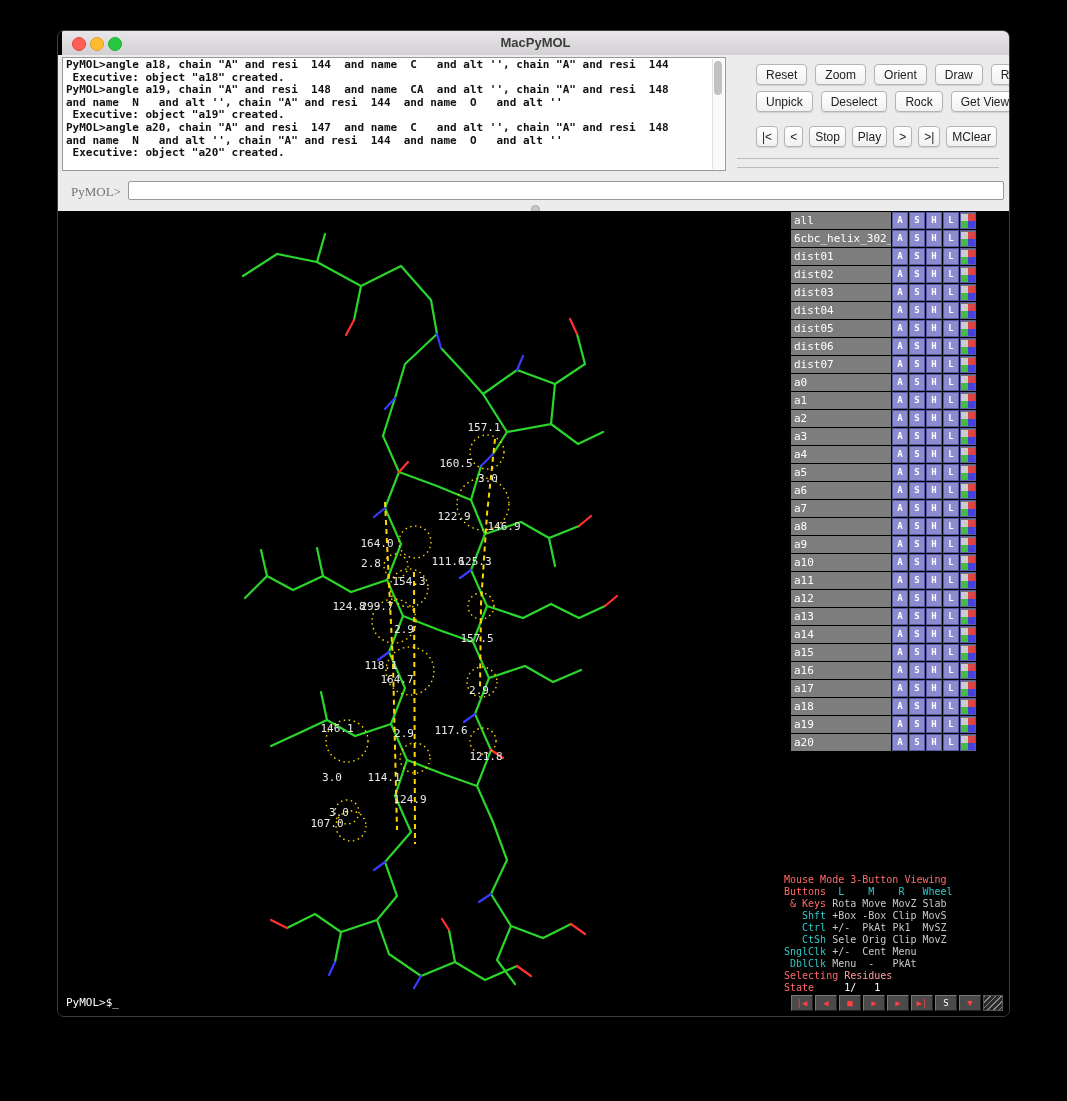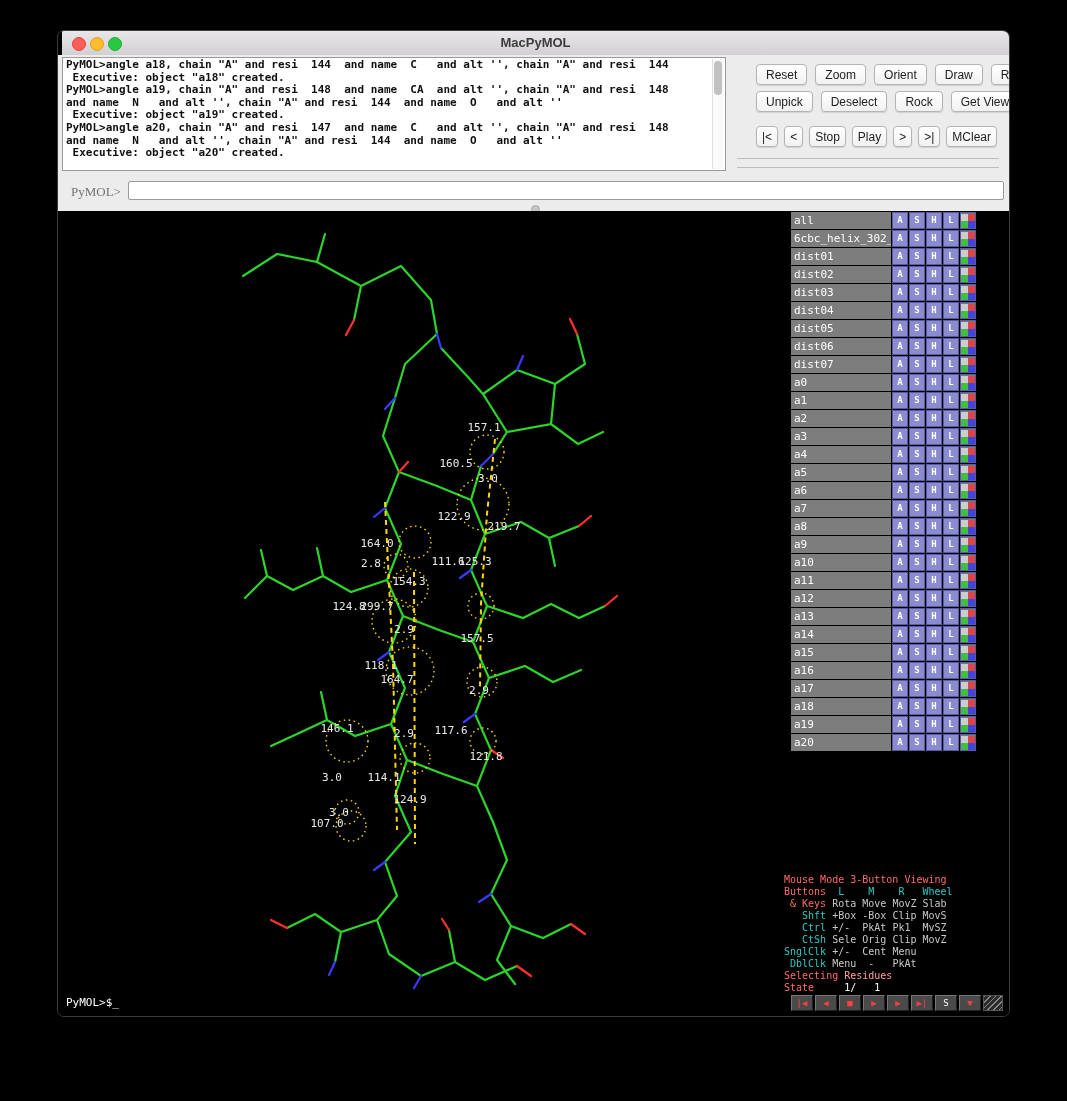--- a/index.html
+++ b/index.html
@@ -169,21 +169,21 @@
           <circle cx="284" cy="598" r="12"></circle>
           <circle cx="288" cy="612" r="15"></circle>
         </g>
       </svg>
       <div class="overlay">
           <span class="angle-label" style="left: 421px; top: 213px; text-align: center;">157.1</span>
           <span class="angle-label" style="left: 393px; top: 249px;">160.5</span>
           <span class="angle-label" style="left: 425px; top: 264px;">3.0</span>
           <span class="angle-label" style="left: 314px; top: 300px; margin-top: 29px;">164.0</span>
           <span class="angle-label" style="left: 391px; top: 302px;">122.9</span>
-          <span class="angle-label" style="left: 441px; top: 312px;">219.7</span>
+          <span class="angle-label" style="left: 441px; top: 312px;">146.9</span>
           <span class="angle-label" style="left: 308px; top: 349px;">2.8</span>
           <span class="angle-label" style="left: 385px; top: 347px;">111.6</span>
           <span class="angle-label" style="left: 412px; top: 347px;">125.3</span>
           <span class="angle-label" style="left: 346px; top: 367px;">154.3</span>
           <span class="angle-label" style="left: 286px; top: 392px;">124.8</span>
           <span class="angle-label" style="left: 314px; top: 392px;">299.7</span>
           <span class="angle-label" style="left: 341px; top: 415px;">2.9</span>
           <span class="angle-label" style="left: 414px; top: 424px;">157.5</span>
           <span class="angle-label" style="left: 318px; top: 451px;">118.1</span>
           <span class="angle-label" style="left: 334px; top: 465px;">164.7</span>

